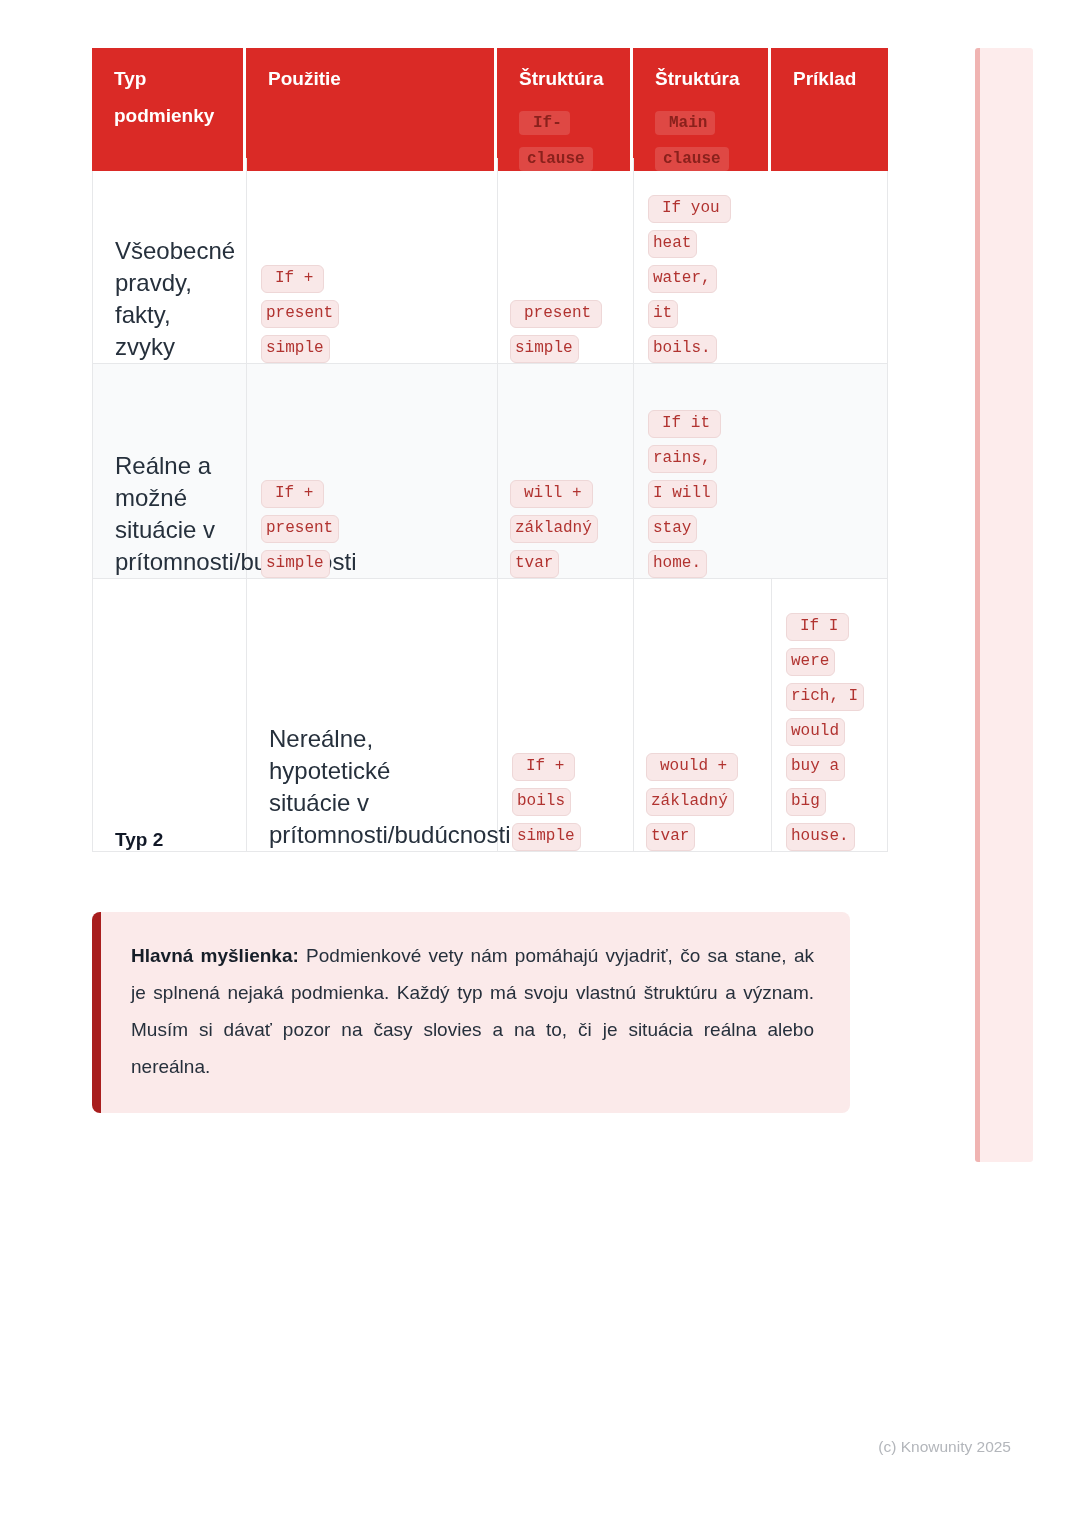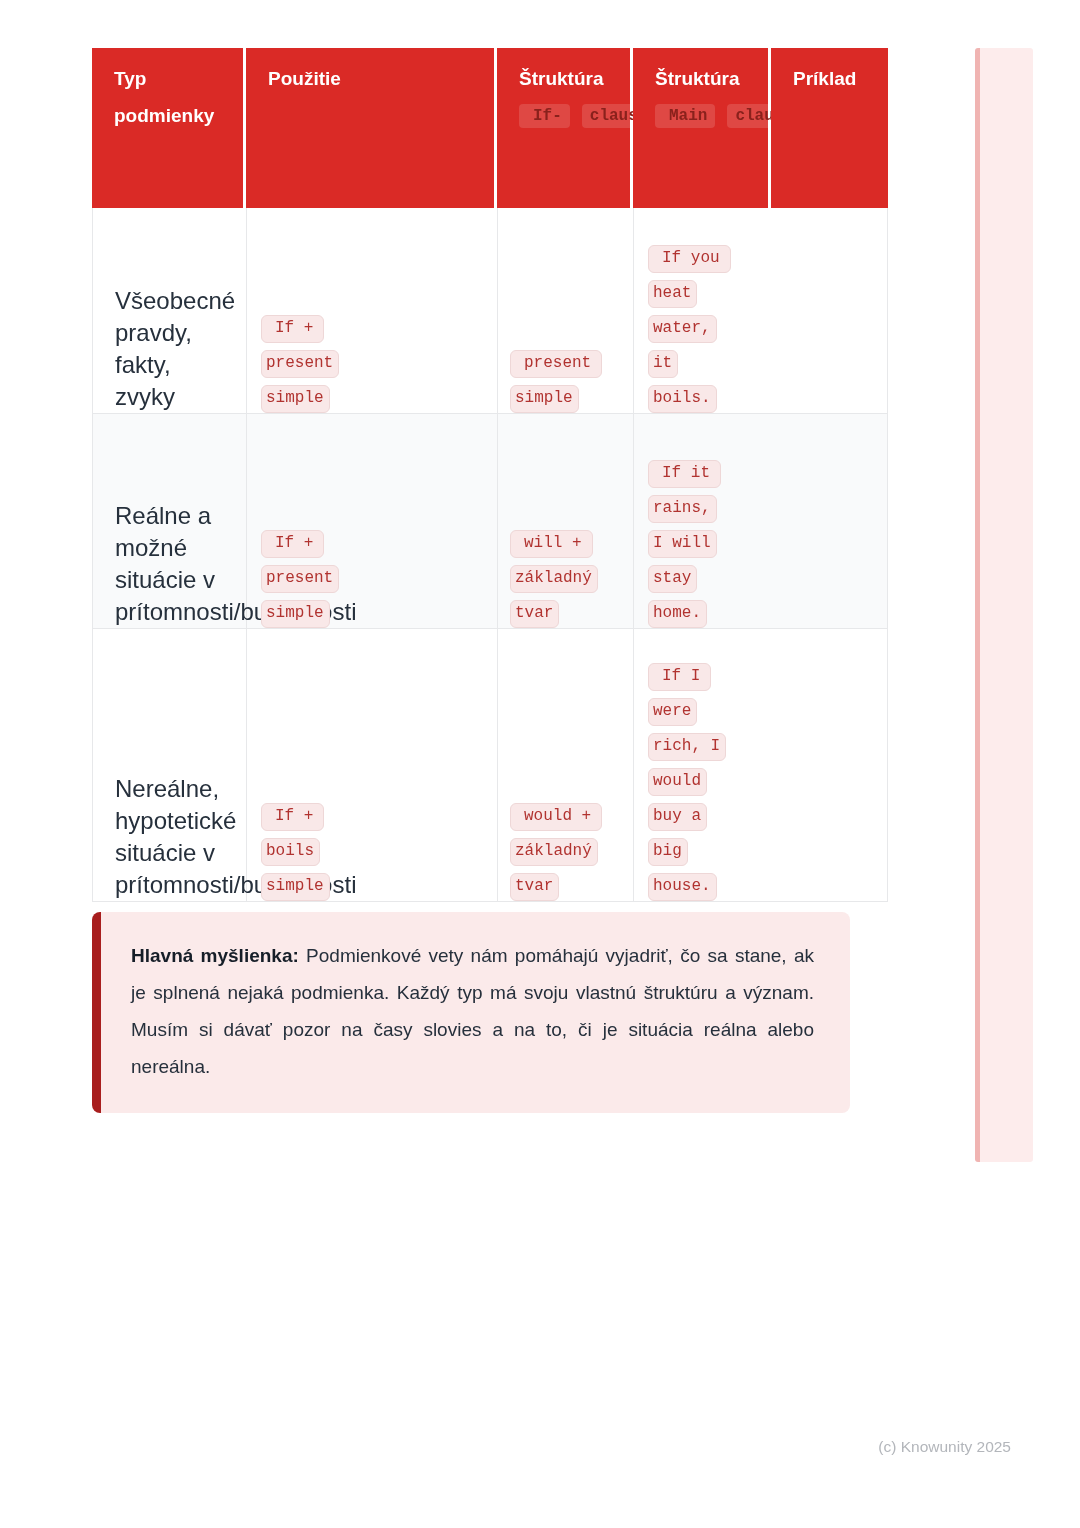--- a/index.html
+++ b/index.html
@@ -13,27 +13,27 @@
   
   .side-stripe {
     position:absolute; left:975px; top:48px; width:58px; height:1114px;
     background:#fdecec; border-left:5px solid #f0b4b2; border-radius:3px;
   }
 
   
   .table { position:absolute; left:92px; top:48px; width:796px; }
   .grid-row { display:grid; grid-template-columns:154px 251px 136px 138px 117px; }
 
-  .thead { height:160px; }
+  .thead { height:110px; }
   .hcell {
     background:#da2a26; color:#ffffff; font-weight:bold; font-size:19px;
     line-height:37px; padding:12px 14px 0 22px; border-right:3px solid #ffffff;
   }
   .hcell:last-child { border-right:none; }
-  .hchips { display:flex; flex-direction:row; align-items:flex-start; gap:12px; margin-top:7px; }
+  .hchips { display:flex; flex-direction:column; align-items:flex-start; gap:12px; margin-top:14px; }
   .hchip {
     font-family:"Liberation Mono", monospace; font-size:16px; line-height:24px;
     color:#8a211c; background:rgba(255,255,255,0.14);
     border-radius:4px; padding:0 8px; white-space:pre;
   }
   .hchip.first { padding-left:14px; }
 
   .tbody { border:1px solid #e7e8ea; border-top:none; background:#fff; }
   .trow  { border-bottom:1px solid #e7e8ea; }
   .trow:last-child { border-bottom:none; }
@@ -160,20 +160,21 @@
               <span class="chip first">If it</span>
               <span class="chip">rains,</span>
               <span class="chip">I will</span>
               <span class="chip">stay</span>
               <span class="chip">home.</span>
             </span>
           </div>
       </div>
 
       <div class="grid-row trow r2">
+        <div class="cell type-cell">Typ 2</div>
         <div class="cell usage-cell">Nereálne, hypotetické situácie v prítomnosti/budúcnosti</div>
         <div class="cell c3">
             <span class="chips">
               <span class="chip first">If +</span>
               <span class="chip">boils</span>
               <span class="chip">simple</span>
             </span>
           </div>
         <div class="cell c4">
             <span class="chips">

